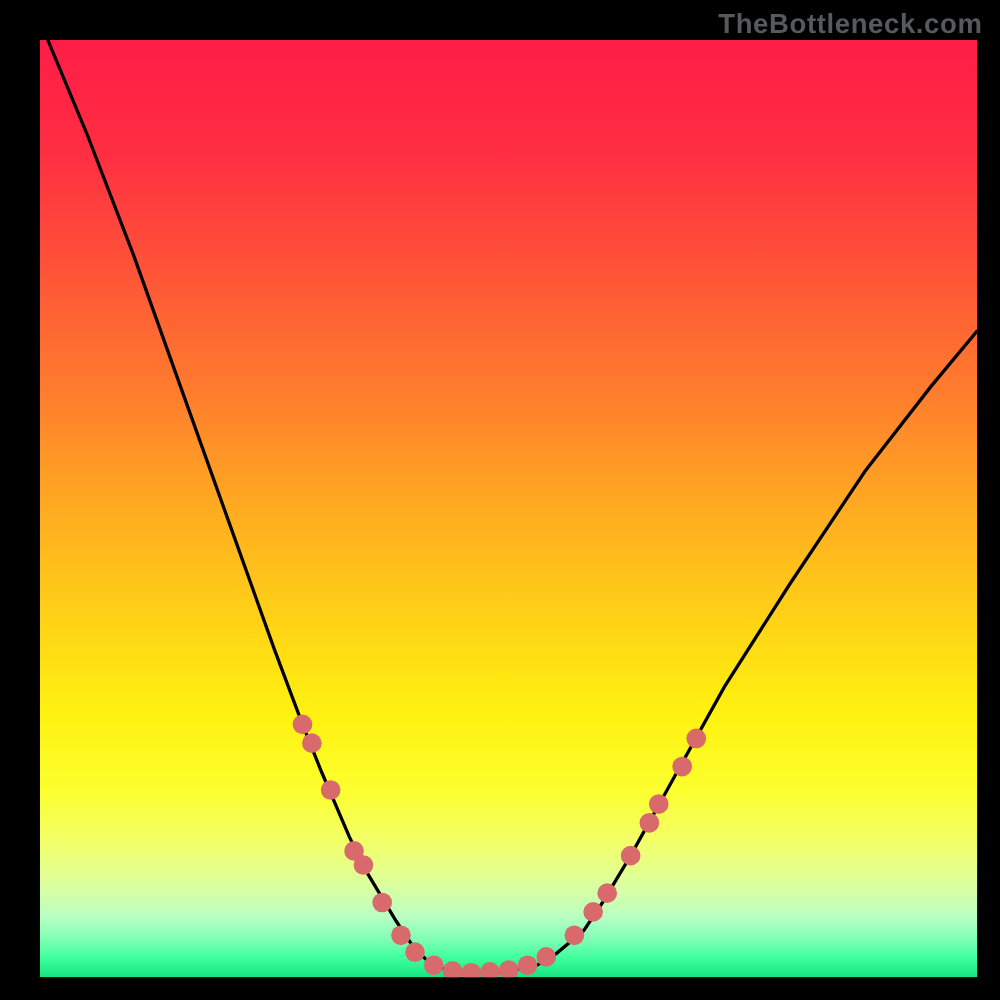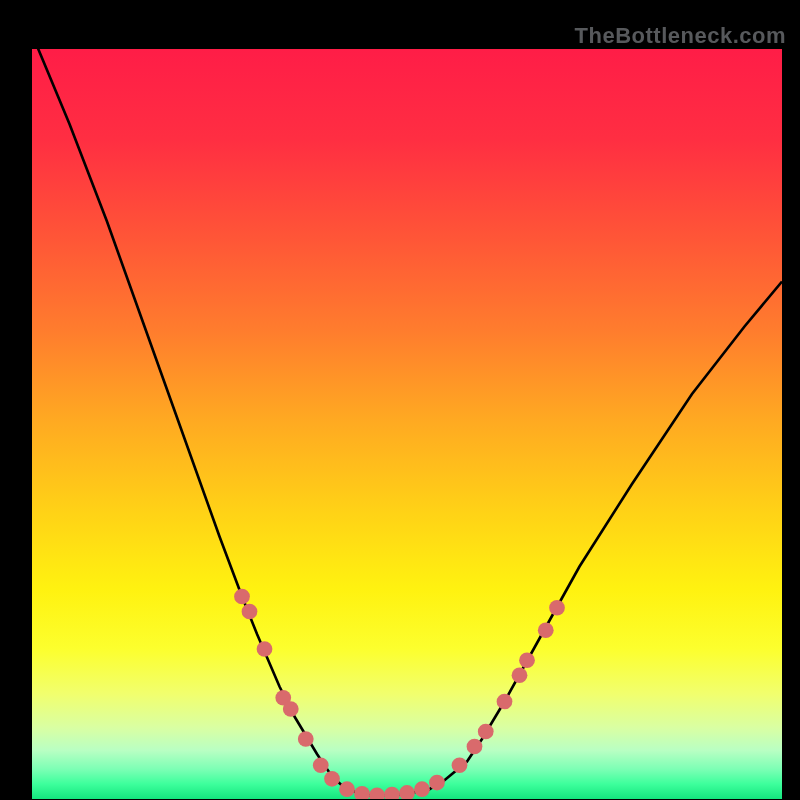--- a/index.html
+++ b/index.html
@@ -1,19 +1,19 @@
 <!DOCTYPE html>
 <html><head>
 <meta charset="utf-8">
 <style>
   * { margin: 0; padding: 0; box-sizing: border-box; }
   html, body { width: 800px; height: 800px; background: #000; overflow: hidden; }
   .frame {
     position: absolute;
-    left: 0; top: 17px;
+    left: 0; top: 0;
     width: 800px; height: 672px;
     background: #000;
   }
   .plot {
     position: absolute;
     left: 32px; top: 32px;
     width: 750px; height: 750px;
     overflow: hidden;
   }
   .gradient {

